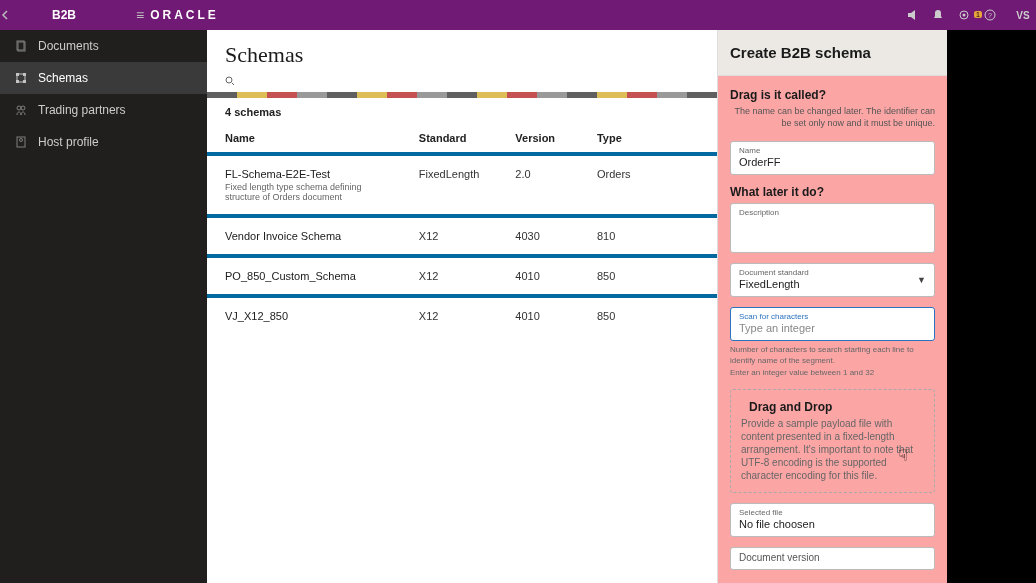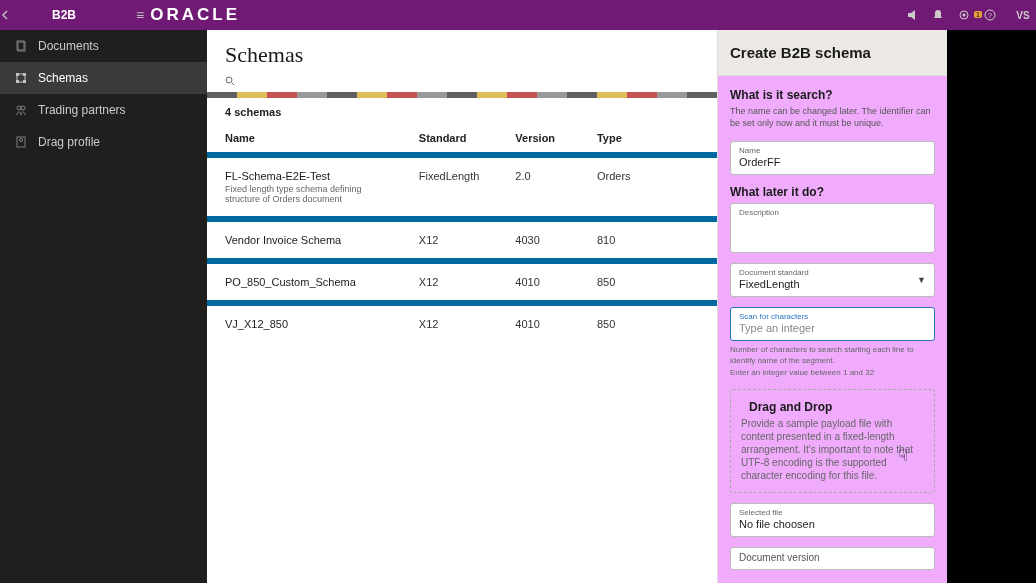--- a/index.html
+++ b/index.html
@@ -2,50 +2,50 @@
 <html><head>
 <meta charset="utf-8">
 <style>
 * { box-sizing: border-box; margin: 0; padding: 0; }
 body { font-family: -apple-system, BlinkMacSystemFont, "Segoe UI", Helvetica, Arial, sans-serif; background: #000; width: 1036px; height: 583px; overflow: hidden; }
 
 .topbar { height: 30px; background: #701a75; display: flex; align-items: center; color: #fff; font-size: 12px; }
 .topbar .back { width: 40px; text-align: center; color: #bbb; cursor: pointer; }
 .topbar .crumb { font-weight: 600; padding: 0 12px; }
 .topbar .hamburger { margin-left: 48px; color: #bbb; font-size: 14px; }
-.topbar .brand { font-weight: 700; letter-spacing: 3px; margin-left: 6px; font-size: 17px; }
+.topbar .brand { font-weight: 700; letter-spacing: 3px; margin-left: 6px; font-size: 12px; }
 .topbar .spacer { flex: 1; }
 .topbar .ticon { width: 26px; text-align: center; color: #ccc; font-size: 12px; cursor: pointer; position: relative; }
 .topbar .badge { position: absolute; top: 2px; right: 2px; background: #e8a33d; color: #000; font-size: 7px; padding: 0 2px; border-radius: 2px; }
 
 .shell { display: flex; height: 553px; }
 .sidebar { width: 207px; background: #201f1e; color: #ccc; font-size: 12px; }
 .sidebar .item { display: flex; align-items: center; padding: 9px 14px; gap: 10px; cursor: pointer; }
 .sidebar .item.active { background: #3a3a3a; color: #fff; }
 .sidebar .icon { width: 14px; height: 14px; display: inline-flex; align-items: center; justify-content: center; opacity: 0.7; }
 
 .main { flex: 1; background: #fff; display: flex; flex-direction: column; overflow: hidden; }
 .main-header { padding: 12px 18px 8px; }
 .main-title { font-family: Georgia, serif; font-size: 22px; color: #1b1b1b; }
 .search-row { padding: 0 18px 6px; font-size: 11px; color: #666; }
 .stripe { height: 6px; background: repeating-linear-gradient(90deg, #444 0 30px, #d8b23a 30px 60px, #b33 60px 90px, #888 90px 120px); opacity: 0.85; }
 
 .count { padding: 8px 18px 6px; font-size: 11px; font-weight: 700; color: #222; }
 .tbl { width: 100%; border-collapse: collapse; font-size: 11px; }
 .tbl th { text-align: left; font-weight: 700; padding: 8px 18px; color: #222; }
-.tbl td { padding: 12px 18px; border-top: 6px solid #0369a1; color: #333; vertical-align: top; }
+.tbl td { padding: 12px 18px; border-top: 4px solid #0369a1; color: #333; vertical-align: top; }
 .tbl td.name { color: #1a1a1a; }
 .tbl td.name .sub { color: #666; font-size: 9px; margin-top: 2px; }
 
-.panel { width: 230px; background: #f0abfc; border-left: 1px solid #ddd; overflow-y: auto; font-size: 10px; color: #333; }
+.panel { width: 230px; background: #fca5a5; border-left: 1px solid #ddd; overflow-y: auto; font-size: 10px; color: #333; }
 .panel-header { background: #ece9e5; padding: 14px 12px; border-bottom: 1px solid #ddd; }
 .panel-title { font-size: 15px; font-weight: 700; color: #1a1a1a; }
 .panel-body { padding: 12px; }
 .section-h { font-size: 12px; font-weight: 700; color: #1a1a1a; margin-bottom: 4px; }
-.section-sub { font-size: 9px; color: #555; margin-bottom: 12px; line-height: 1.3; }
+.section-sub { font-size: 9px; color: #555; margin-bottom: 12px; line-height: 1.3; text-align: right; }
 
 .field { border: 1px solid #bbb; border-radius: 3px; padding: 4px 8px 6px; margin-bottom: 10px; position: relative; background: #fff; }
 .field.focus { border-color: #2b72c1; }
 .field-label { font-size: 8px; color: #666; display: block; }
 .field-val { font-size: 11px; color: #222; margin-top: 1px; }
 .field-val.ph { color: #888; }
 .field .chev { position: absolute; right: 8px; top: 50%; transform: translateY(-50%); font-size: 9px; color: #444; }
 .field.tall { height: 50px; }
 .helper { font-size: 8px; color: #666; margin: -6px 0 10px; line-height: 1.3; }
 
@@ -129,21 +129,21 @@
         </span>
       <span>Trading partners</span>
     </div>
     <div class="item">
       <span class="icon">
           <svg width="12" height="12" viewBox="0 0 12 12">
             <rect x="2" y="1" width="8" height="10" stroke="#aaa" fill="none"></rect>
             <circle cx="6" cy="4" r="1.5" stroke="#aaa" fill="none"></circle>
           </svg>
         </span>
-      <span>Drag profile</span>
+      <span>Host profile</span>
     </div>
   </div>
 
   <div class="main">
     <div class="main-header">
       <div class="main-title">Schemas</div>
     </div>
     <div class="search-row">
       <span><svg width="10" height="10" viewBox="0 0 10 10">
             <circle cx="4" cy="4" r="3" stroke="#666" fill="none"></circle>
@@ -188,21 +188,21 @@
           </tr>
         </tbody>
     </table>
   </div>
 
   <div class="panel">
     <div class="panel-header">
       <div class="panel-title">Create B2B schema</div>
     </div>
     <div class="panel-body">
-      <div class="section-h">What is it search?</div>
+      <div class="section-h">Drag is it called?</div>
       <div class="section-sub">The name can be changed later. The identifier can be set only now and it must be unique.</div>
 
       <div class="field">
         <span class="field-label">Name</span>
         <div class="field-val">OrderFF</div>
       </div>
 
       <div class="section-h">What later it do?</div>
       <div class="field tall">
         <span class="field-label">Description</span>

